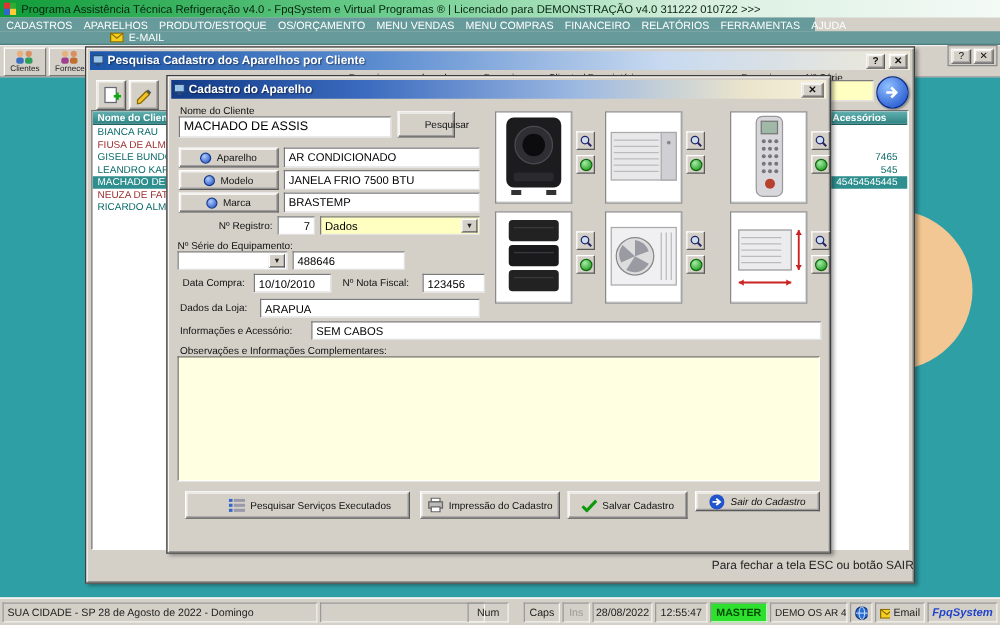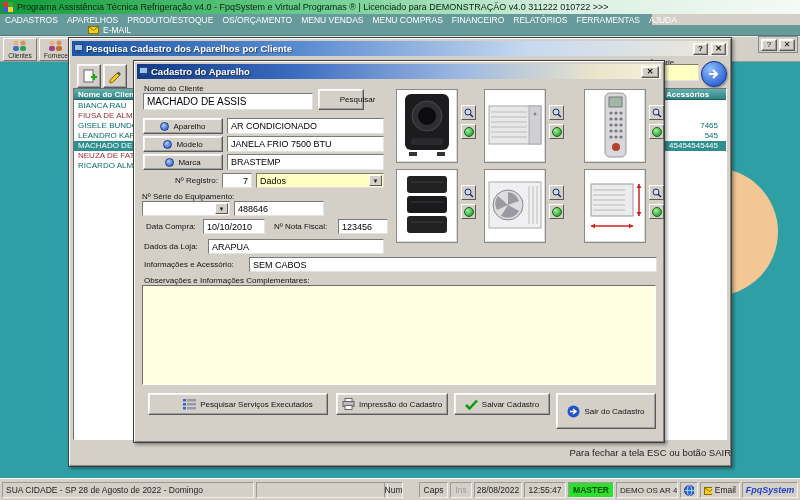--- a/index.html
+++ b/index.html
@@ -435,33 +435,33 @@
           <rect x="3" y="7.5" width="7" height="4" fill="#fff" stroke="#666"></rect>
         </svg>
       <span>Impressão do Cadastro</span>
     </div>
     <div class="btn3d abs" style="left:320px;top:332px;width:96px;height:22px;">
       <svg width="13" height="11">
           <polyline points="1,6 4.5,9.5 12,1.5" fill="none" stroke="#0a9a0a" stroke-width="2.5"></polyline>
         </svg>
       <span>Salvar Cadastro</span>
     </div>
-    <div class="btn3d abs" style="left:422px;top:332px;width:100px;height:36px;">
+    <div class="btn3d abs" style="left:422px;top:332px;width:100px;height:16px;font-style:italic;">
       <svg width="13" height="13">
           <circle cx="6.5" cy="6.5" r="6" fill="#2255cc"></circle>
           <path d="M3,6.5 L8,6.5 M6,4 L9,6.5 L6,9" fill="none" stroke="#fff" stroke-width="1.5"></path>
         </svg>
       <span>Sair do Cadastro</span>
     </div>
   </div>
 
   <div class="abs taskbar">
     <div class="sp" style="left:2px;width:252px;">SUA CIDADE - SP 28 de Agosto de 2022 - Domingo</div>
     <div class="sp" style="left:256px;width:132px;"></div>
-    <div class="sp" style="left:384px;width:19px;justify-content:center;">Num</div>
+    <div class="sp" style="left:374px;width:33px;justify-content:center;">Num</div>
     <div class="sp" style="left:419px;width:29px;justify-content:center;">Caps</div>
     <div class="sp dim" style="left:450px;width:22px;justify-content:center;">Ins</div>
     <div class="sp" style="left:474px;width:48px;justify-content:center;">28/08/2022</div>
     <div class="sp" style="left:524px;width:42px;justify-content:center;">12:55:47</div>
     <div class="sp" style="left:568px;width:46px;justify-content:center;background:#2ee02e;font-weight:bold;color:#044d04;">MASTER</div>
     <div class="sp" style="left:616px;width:62px;font-size:8px;">DEMO OS AR 4.0</div>
     <div class="sp" style="left:680px;width:18px;justify-content:center;">
       <svg width="11" height="11">
           <circle cx="5.5" cy="5.5" r="5" fill="#2a6fd0" stroke="#123a80"></circle>
           <ellipse cx="5.5" cy="5.5" rx="2.2" ry="5" fill="none" stroke="#cfe0ff" stroke-width="0.8"></ellipse>

